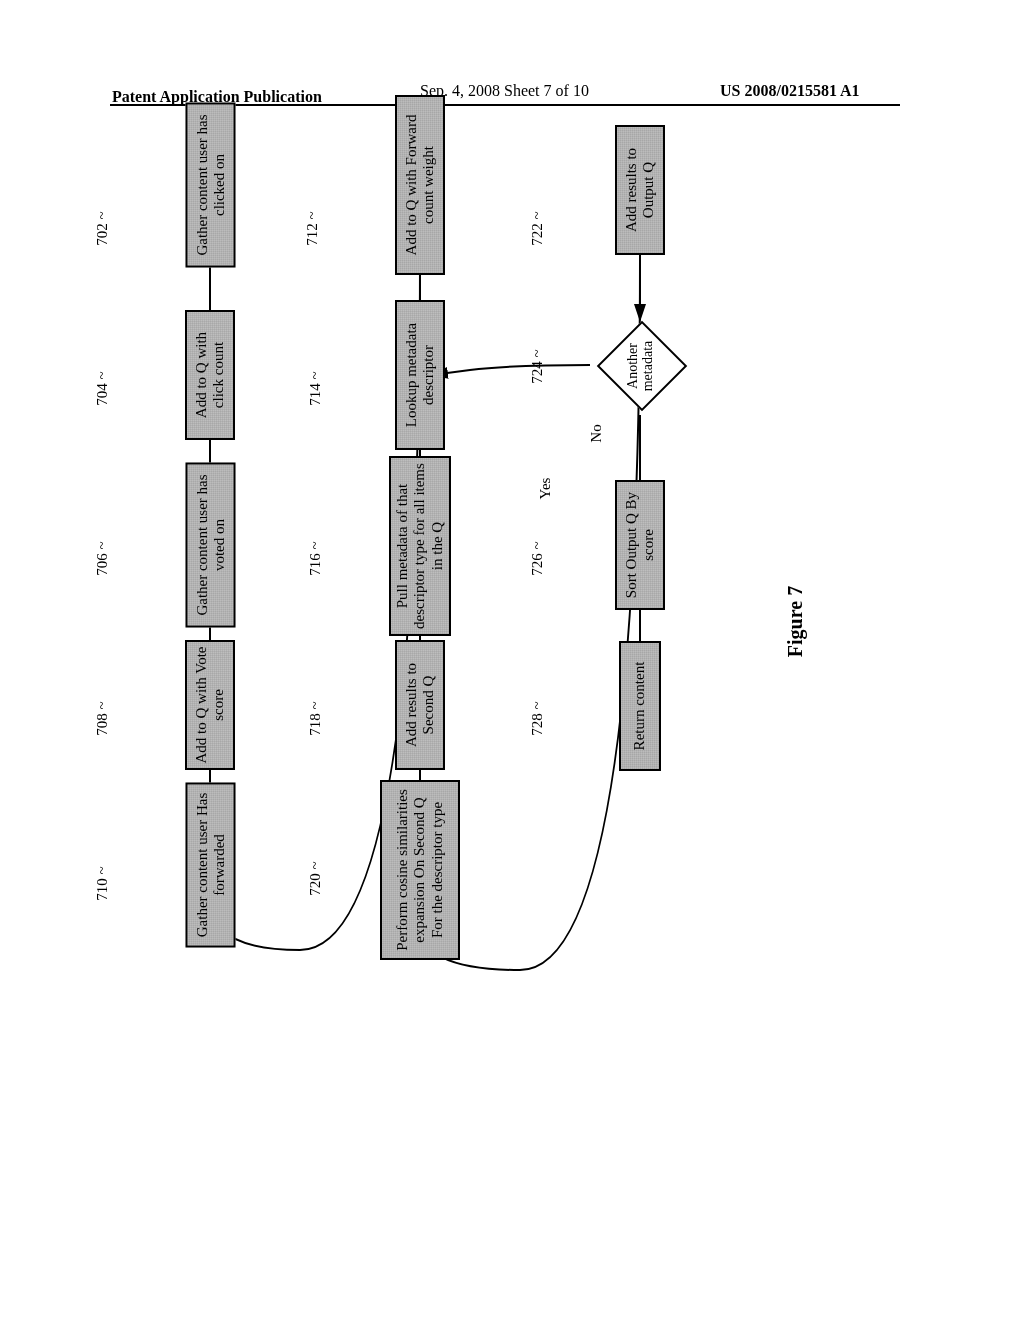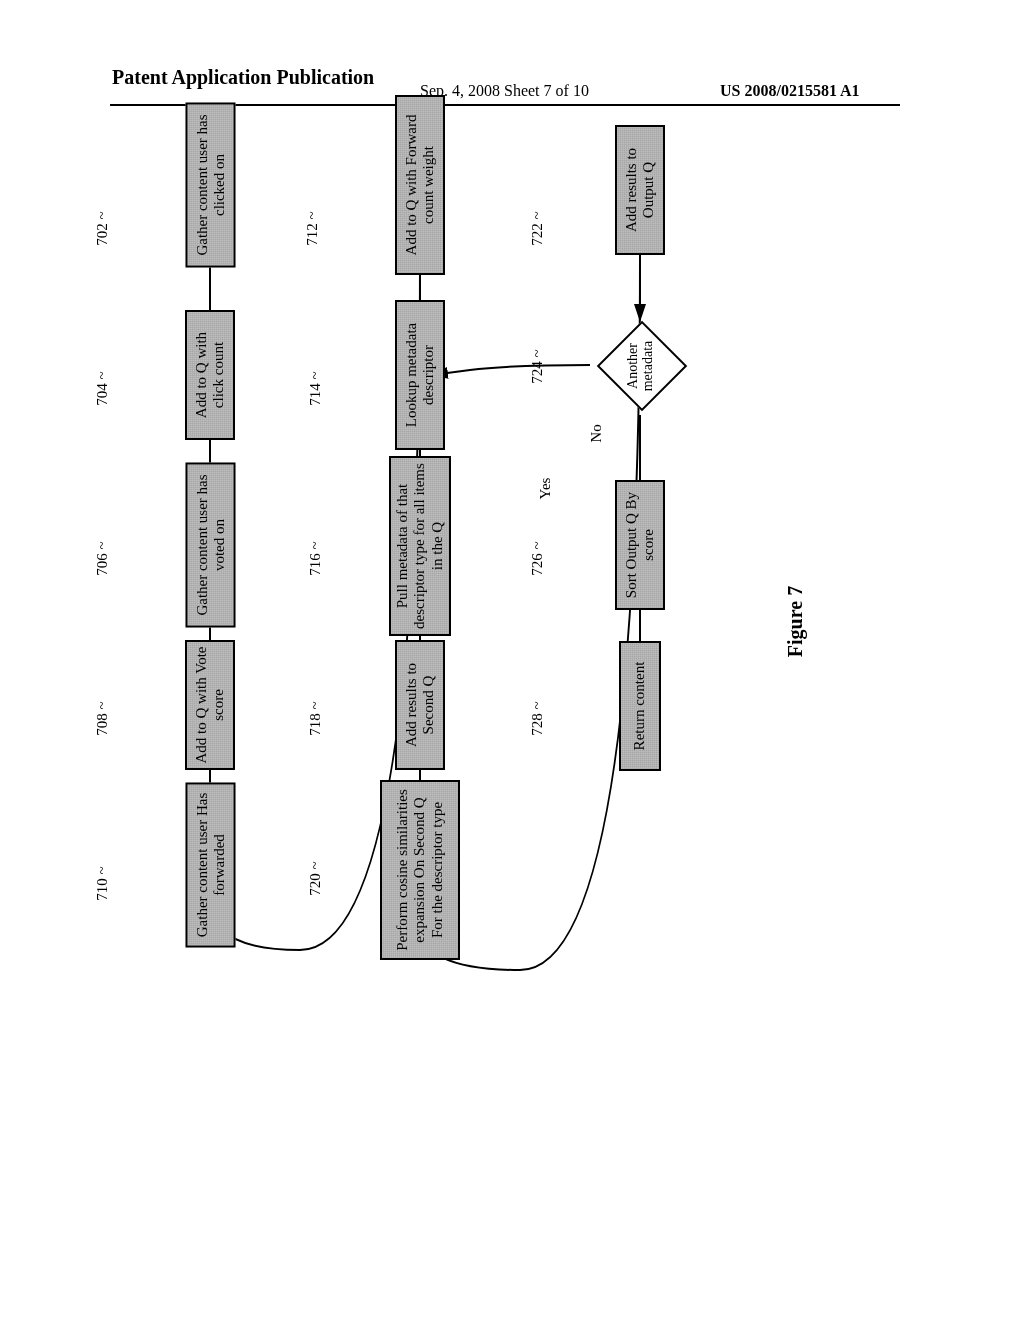--- a/index.html
+++ b/index.html
@@ -12,24 +12,24 @@
   }
   .header-line {
     position: absolute;
     top: 104px;
     left: 110px;
     width: 790px;
     border-top: 2px solid #000;
   }
   .hdr-left {
     position: absolute;
-    top: 66px;
+    top: 88px;
     left: 112px;
     font-weight: bold;
-    font-size: 20px;
+    font-size: 16px;
   }
   .hdr-mid {
     position: absolute;
     top: 82px;
     left: 420px;
     font-size: 16px;
   }
   .hdr-right {
     position: absolute;
     top: 82px;

